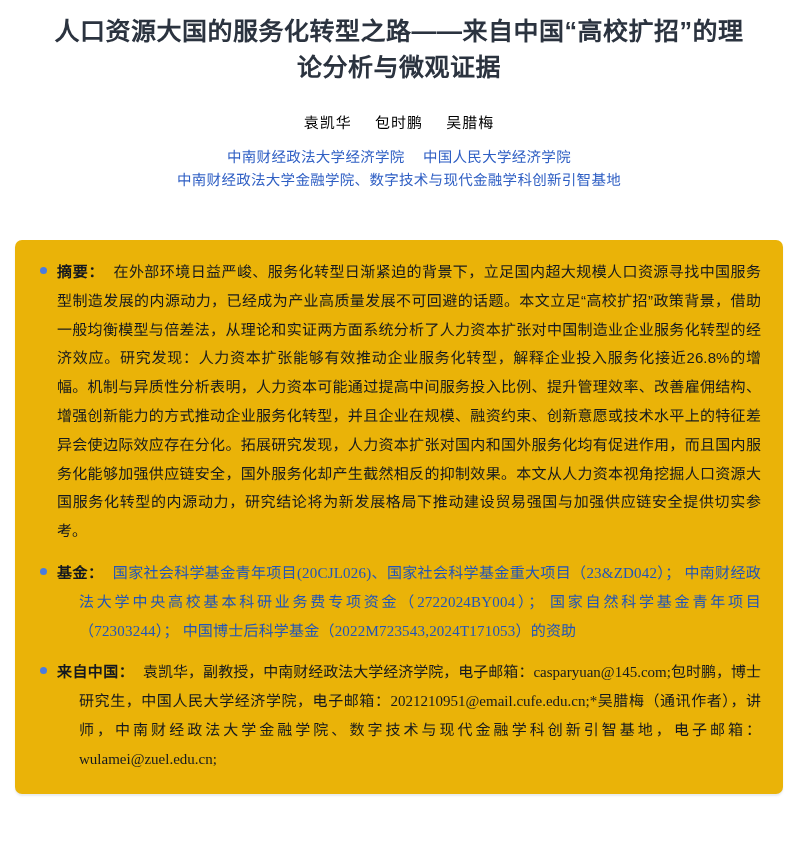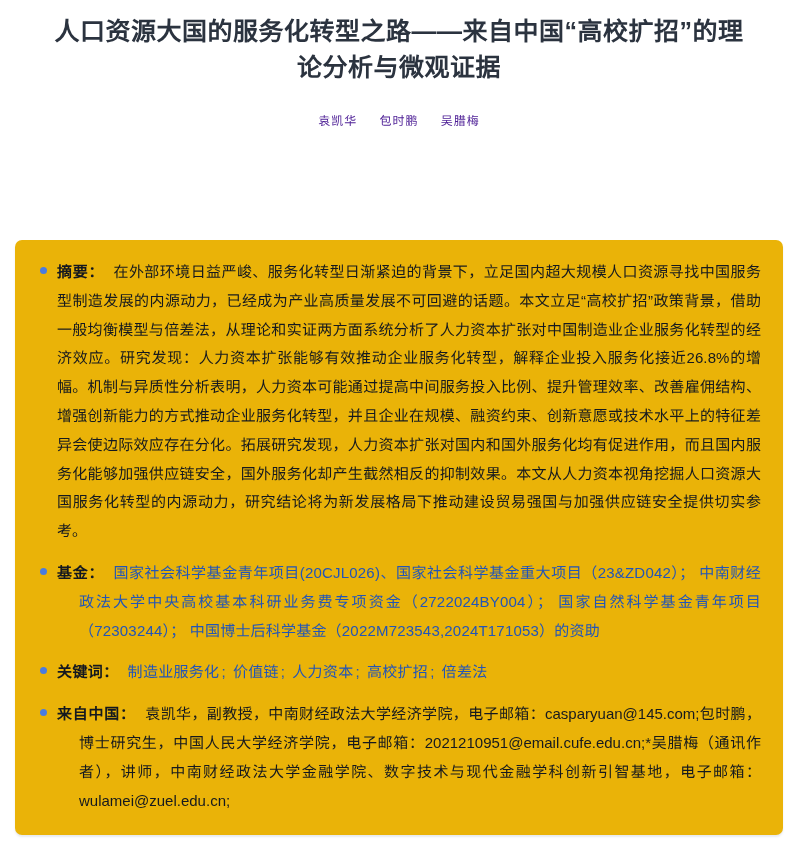--- a/index.html
+++ b/index.html
@@ -36,22 +36,22 @@
     letter-spacing: 0.5px;
     margin: 0;
   }
 
   
   .authors-block {
     text-align: center;
     margin-top: 26px;
   }
   .author-names {
-    font-size: 12px;
-    color: #4c1d95;
+    font-size: 15px;
+    color: #000000;
     letter-spacing: 1px;
   }
   .author-names .author-name {
     margin: 0 9px;
   }
   .affiliations {
     margin-top: 14px;
   }
   .affiliation-line {
     font-size: 14.5px;
@@ -115,20 +115,21 @@
   }
 
   .abstract-entry .entry-body {
     letter-spacing: 0.1px;
   }
 
   .funding-entry .entry-body,
   .bio-entry .entry-body {
     padding-left: 22px;
     text-indent: -22px;
+    font-family: Liberation Serif, serif;
   }
   .funding-entry .entry-body {
     letter-spacing: 0.2px;
   }
   .keywords-entry .entry-body {
     letter-spacing: 0.3px;
   }
   .kw {
     margin-right: 2px;
   }
@@ -144,38 +145,43 @@
   <div class="title-block">
     <h1 class="paper-title">人口资源大国的服务化转型之路——来自中国“高校扩招”的理论分析与微观证据</h1>
   </div>
 
   <div class="authors-block">
     <div class="author-names">
       <span class="author-name">袁凯华</span>
       <span class="author-name">包时鹏</span>
       <span class="author-name">吴腊梅</span>
     </div>
+    <div class="affiliations">
+      <div class="affiliation-line">
+        <span class="aff-item">中南财经政法大学经济学院</span>
+        <span class="aff-item">中国人民大学经济学院</span>
+      </div>
+      <div class="affiliation-line">
+        <span class="aff-item">中南财经政法大学金融学院、数字技术与现代金融学科创新引智基地</span>
+      </div>
+    </div>
   </div>
 
   <div class="panel">
 
     <div class="entry abstract-entry">
       <span class="bullet"></span>
       <div class="entry-body"><span class="entry-label">摘要：</span><span class="label-gap"></span><span>在外部环境日益严峻、服务化转型日渐紧迫的背景下，立足国内超大规模人口资源寻找中国服务型制造发展的内源动力，已经成为产业高质量发展不可回避的话题。本文立足“高校扩招”政策背景，借助一般均衡模型与倍差法，从理论和实证两方面系统分析了人力资本扩张对中国制造业企业服务化转型的经济效应。研究发现：人力资本扩张能够有效推动企业服务化转型，解释企业投入服务化接近26.8%的增幅。机制与异质性分析表明，人力资本可能通过提高中间服务投入比例、提升管理效率、改善雇佣结构、增强创新能力的方式推动企业服务化转型，并且企业在规模、融资约束、创新意愿或技术水平上的特征差异会使边际效应存在分化。拓展研究发现，人力资本扩张对国内和国外服务化均有促进作用，而且国内服务化能够加强供应链安全，国外服务化却产生截然相反的抑制效果。本文从人力资本视角挖掘人口资源大国服务化转型的内源动力，研究结论将为新发展格局下推动建设贸易强国与加强供应链安全提供切实参考。</span></div>
     </div>
 
     <div class="entry funding-entry">
       <span class="bullet"></span>
       <div class="entry-body blue"><span class="entry-label">基金：</span><span class="label-gap"></span><span>国家社会科学基金青年项目(20CJL026)、国家社会科学基金重大项目（23&amp;ZD042）； 中南财经政法大学中央高校基本科研业务费专项资金（2722024BY004）； 国家自然科学基金青年项目（72303244）； 中国博士后科学基金（2022M723543,2024T171053）的资助</span></div>
     </div>
 
-    <div class="entry keywords-entry">
-      <span class="bullet"></span>
-      <div class="entry-body blue"><span class="entry-label">关键词：</span><span class="label-gap"></span><span class="kw">制造业服务化</span><span class="kw-sep">;</span><span class="kw">价值链</span><span class="kw-sep">;</span><span class="kw">人力资本</span><span class="kw-sep">;</span><span class="kw">高校扩招</span><span class="kw-sep">;</span><span class="kw">倍差法</span></div>
-    </div>
 
     <div class="entry bio-entry">
       <span class="bullet"></span>
       <div class="entry-body"><span class="entry-label">来自中国：</span><span class="label-gap"></span><span>袁凯华，副教授，中南财经政法大学经济学院，电子邮箱：casparyuan@145.com;包时鹏，博士研究生，中国人民大学经济学院，电子邮箱：2021210951@email.cufe.edu.cn;*吴腊梅（通讯作者），讲师，中南财经政法大学金融学院、数字技术与现代金融学科创新引智基地，电子邮箱：wulamei@zuel.edu.cn;</span></div>
     </div>
 
   </div>
 </div>
 
 </body></html>

